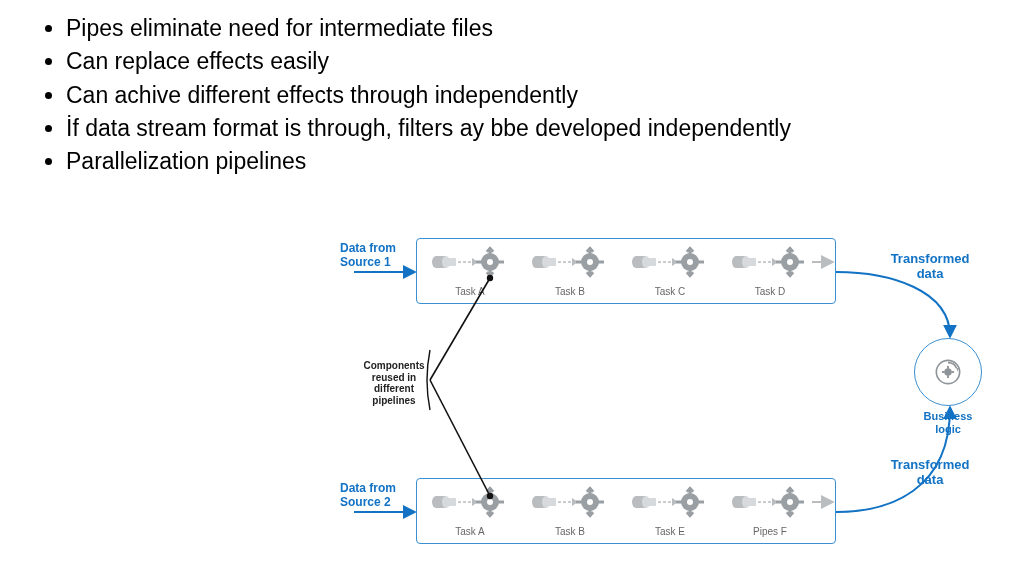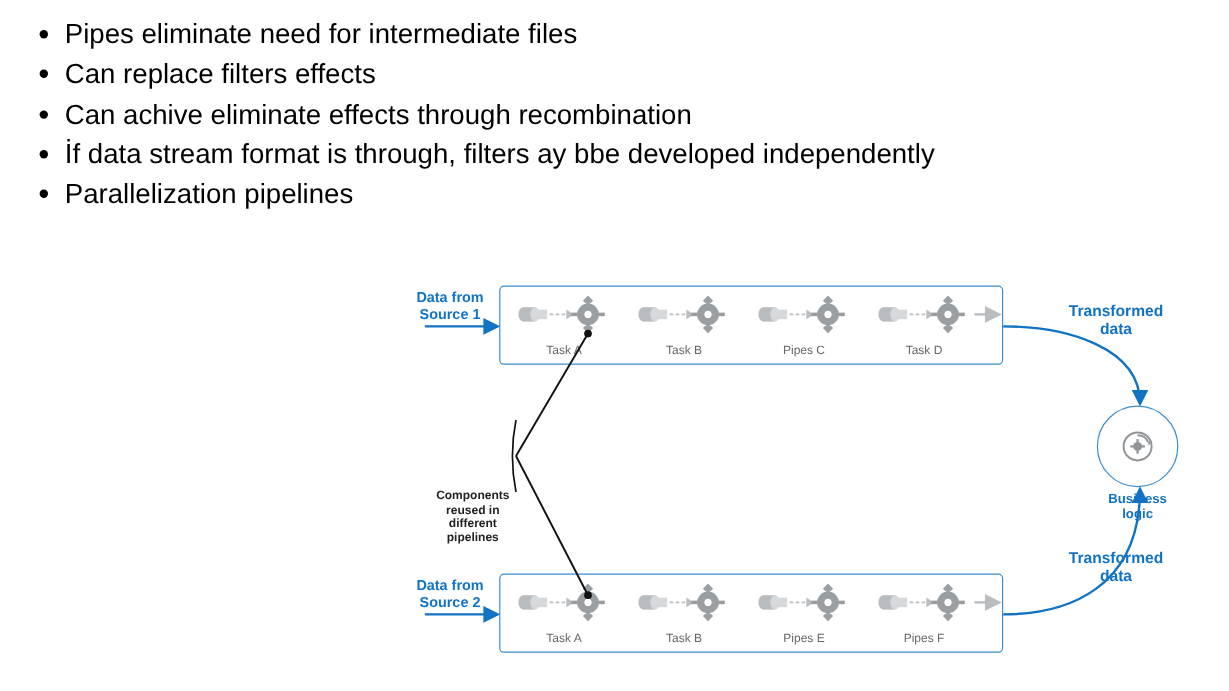--- a/index.html
+++ b/index.html
@@ -1,64 +1,64 @@
 <!DOCTYPE html>
 <html><head>
 <meta charset="utf-8">
 <style>
   * { box-sizing: border-box; margin: 0; padding: 0; }
   html, body { width: 1024px; height: 576px; background: #fff; font-family: "Segoe UI", Arial, sans-serif; color: #000; }
   .slide { position: relative; width: 1024px; height: 576px; }
 
   
   .bullets { position: absolute; left: 38px; top: 12px; width: 760px; }
-  .bullets li { list-style: disc; margin-left: 16px; font-size: 23px; line-height: 1.45; color: #000; }
+  .bullets li { list-style: disc; margin-left: 28px; font-size: 23px; line-height: 1.45; color: #000; }
 
   
   .diagram { position: absolute; left: 330px; top: 230px; width: 690px; height: 340px; }
 
-  .src-lbl { position: absolute; font-size: 12px; font-weight: 700; color: #1272c4; text-align: center; line-height: 1.15; }
+  .src-lbl { position: absolute; font-size: 12px; font-weight: 700; color: #1272c4; text-align: left; line-height: 1.15; }
   .xfm-lbl { position: absolute; font-size: 13px; font-weight: 700; color: #1272c4; text-align: center; line-height: 1.15; }
   .reuse-lbl { position: absolute; font-size: 10px; font-weight: 600; color: #222; text-align: center; line-height: 1.15; }
 
   .pipe-box { position: absolute; border: 1px solid #3b8fcf; border-radius: 4px; background: #fff; }
 
   .task { position: absolute; width: 80px; text-align: center; }
   .task-lbl { font-size: 10px; color: #666; margin-top: 2px; }
 
   .biz-circle { position: absolute; width: 68px; height: 68px; border: 1px solid #3b8fcf; border-radius: 50%; display: flex; flex-direction: column; align-items: center; justify-content: center; }
   .biz-lbl { position: absolute; font-size: 11px; font-weight: 700; color: #1272c4; text-align: center; line-height: 1.15; }
 
   svg.ov { position: absolute; left: 0; top: 0; width: 690px; height: 340px; pointer-events: none; }
 </style>
 </head>
 <body>
 
 <div class="slide">
 
   <ul class="bullets">
     <li>Pipes eliminate need for intermediate files</li>
-    <li>Can replace filters effects</li>
-    <li>Can achive eliminate effects through recombination</li>
+    <li>Can replace effects easily</li>
+    <li>Can achive different effects through independently</li>
     <li>İf data stream format is through, filters ay bbe developed independently</li>
     <li>Parallelization pipelines</li>
   </ul>
 
   <div class="diagram">
 
     <div class="src-lbl" style="left:10px; top:12px; width:70px;">Data from<br>Source 1</div>
     <div class="src-lbl" style="left:10px; top:252px; width:70px;">Data from<br>Source 2</div>
 
     <div class="pipe-box" style="left:86px; top:8px; width:420px; height:66px;"></div>
     <div class="pipe-box" style="left:86px; top:248px; width:420px; height:66px;"></div>
 
     <div class="xfm-lbl" style="left:560px; top:22px; width:80px;">Transformed<br>data</div>
     <div class="xfm-lbl" style="left:560px; top:228px; width:80px;">Transformed<br>data</div>
 
-    <div class="reuse-lbl" style="left:28px; top:130px; width:72px;margin-top:48px;">Components<br>reused in<br>different<br>pipelines</div>
+    <div class="reuse-lbl" style="left:28px; top:130px; width:72px;">Components<br>reused in<br>different<br>pipelines</div>
 
     <div class="biz-circle" style="left:584px; top:108px;">
       <svg width="28" height="28" viewBox="0 0 24 24">
         <circle cx="12" cy="12" r="10" fill="none" stroke="#8f9498" stroke-width="1.4"></circle>
         <path d="M12 4 a8 8 0 0 1 7.5 5" fill="none" stroke="#8f9498" stroke-width="1.4"></path>
         <polygon points="19.5,9 22,8 20,11.5" fill="#8f9498"></polygon>
         <g fill="#8f9498">
           <circle cx="12" cy="12" r="3.2"></circle>
           <rect x="11.2" y="6.8" width="1.6" height="2.4"></rect>
           <rect x="11.2" y="14.8" width="1.6" height="2.4"></rect>
@@ -141,21 +141,21 @@
           <rect x="-1.5" y="-14" width="3" height="6"></rect>
             <rect x="-1.5" y="8" width="3" height="6"></rect>
           <rect x="-14" y="-1.5" width="6" height="3"></rect>
             <rect x="8" y="-1.5" width="6" height="3"></rect>
           <rect x="-11" y="-11" width="3" height="6" transform="rotate(45)"></rect>
             <rect x="8" y="5" width="3" height="6" transform="rotate(45)"></rect>
           <rect x="-11" y="5" width="3" height="6" transform="rotate(-45)"></rect>
             <rect x="8" y="-11" width="3" height="6" transform="rotate(-45)"></rect>
         </g>
       </svg>
-      <div class="task-lbl">Pipes C</div>
+      <div class="task-lbl">Task C</div>
     </div>
     <div class="task" style="left:400px; top:14px;text-align:center;">
       <svg width="80" height="36" viewBox="0 0 80 36">
         <g fill="#b9bdc0">
             <ellipse cx="6" cy="18" rx="4" ry="6"></ellipse>
             <rect x="6" y="12" width="10" height="12"></rect>
             <ellipse cx="16" cy="18" rx="4" ry="6" fill="#d7dadd"></ellipse>
             <rect x="16" y="14" width="10" height="8" fill="#d7dadd"></rect>
           </g>
         <g stroke="#b9bdc0" stroke-width="1.6" fill="none" stroke-dasharray="3 2">
@@ -250,21 +250,21 @@
           <rect x="-1.5" y="-14" width="3" height="6"></rect>
             <rect x="-1.5" y="8" width="3" height="6"></rect>
           <rect x="-14" y="-1.5" width="6" height="3"></rect>
             <rect x="8" y="-1.5" width="6" height="3"></rect>
           <rect x="-11" y="-11" width="3" height="6" transform="rotate(45)"></rect>
             <rect x="8" y="5" width="3" height="6" transform="rotate(45)"></rect>
           <rect x="-11" y="5" width="3" height="6" transform="rotate(-45)"></rect>
             <rect x="8" y="-11" width="3" height="6" transform="rotate(-45)"></rect>
         </g>
       </svg>
-      <div class="task-lbl">Pipes E</div>
+      <div class="task-lbl">Task E</div>
     </div>
     <div class="task" style="left:400px; top:254px;">
       <svg width="80" height="36" viewBox="0 0 80 36">
         <g fill="#b9bdc0">
             <ellipse cx="6" cy="18" rx="4" ry="6"></ellipse>
             <rect x="6" y="12" width="10" height="12"></rect>
             <ellipse cx="16" cy="18" rx="4" ry="6" fill="#d7dadd"></ellipse>
             <rect x="16" y="14" width="10" height="8" fill="#d7dadd"></rect>
           </g>
         <g stroke="#b9bdc0" stroke-width="1.6" fill="none" stroke-dasharray="3 2">

